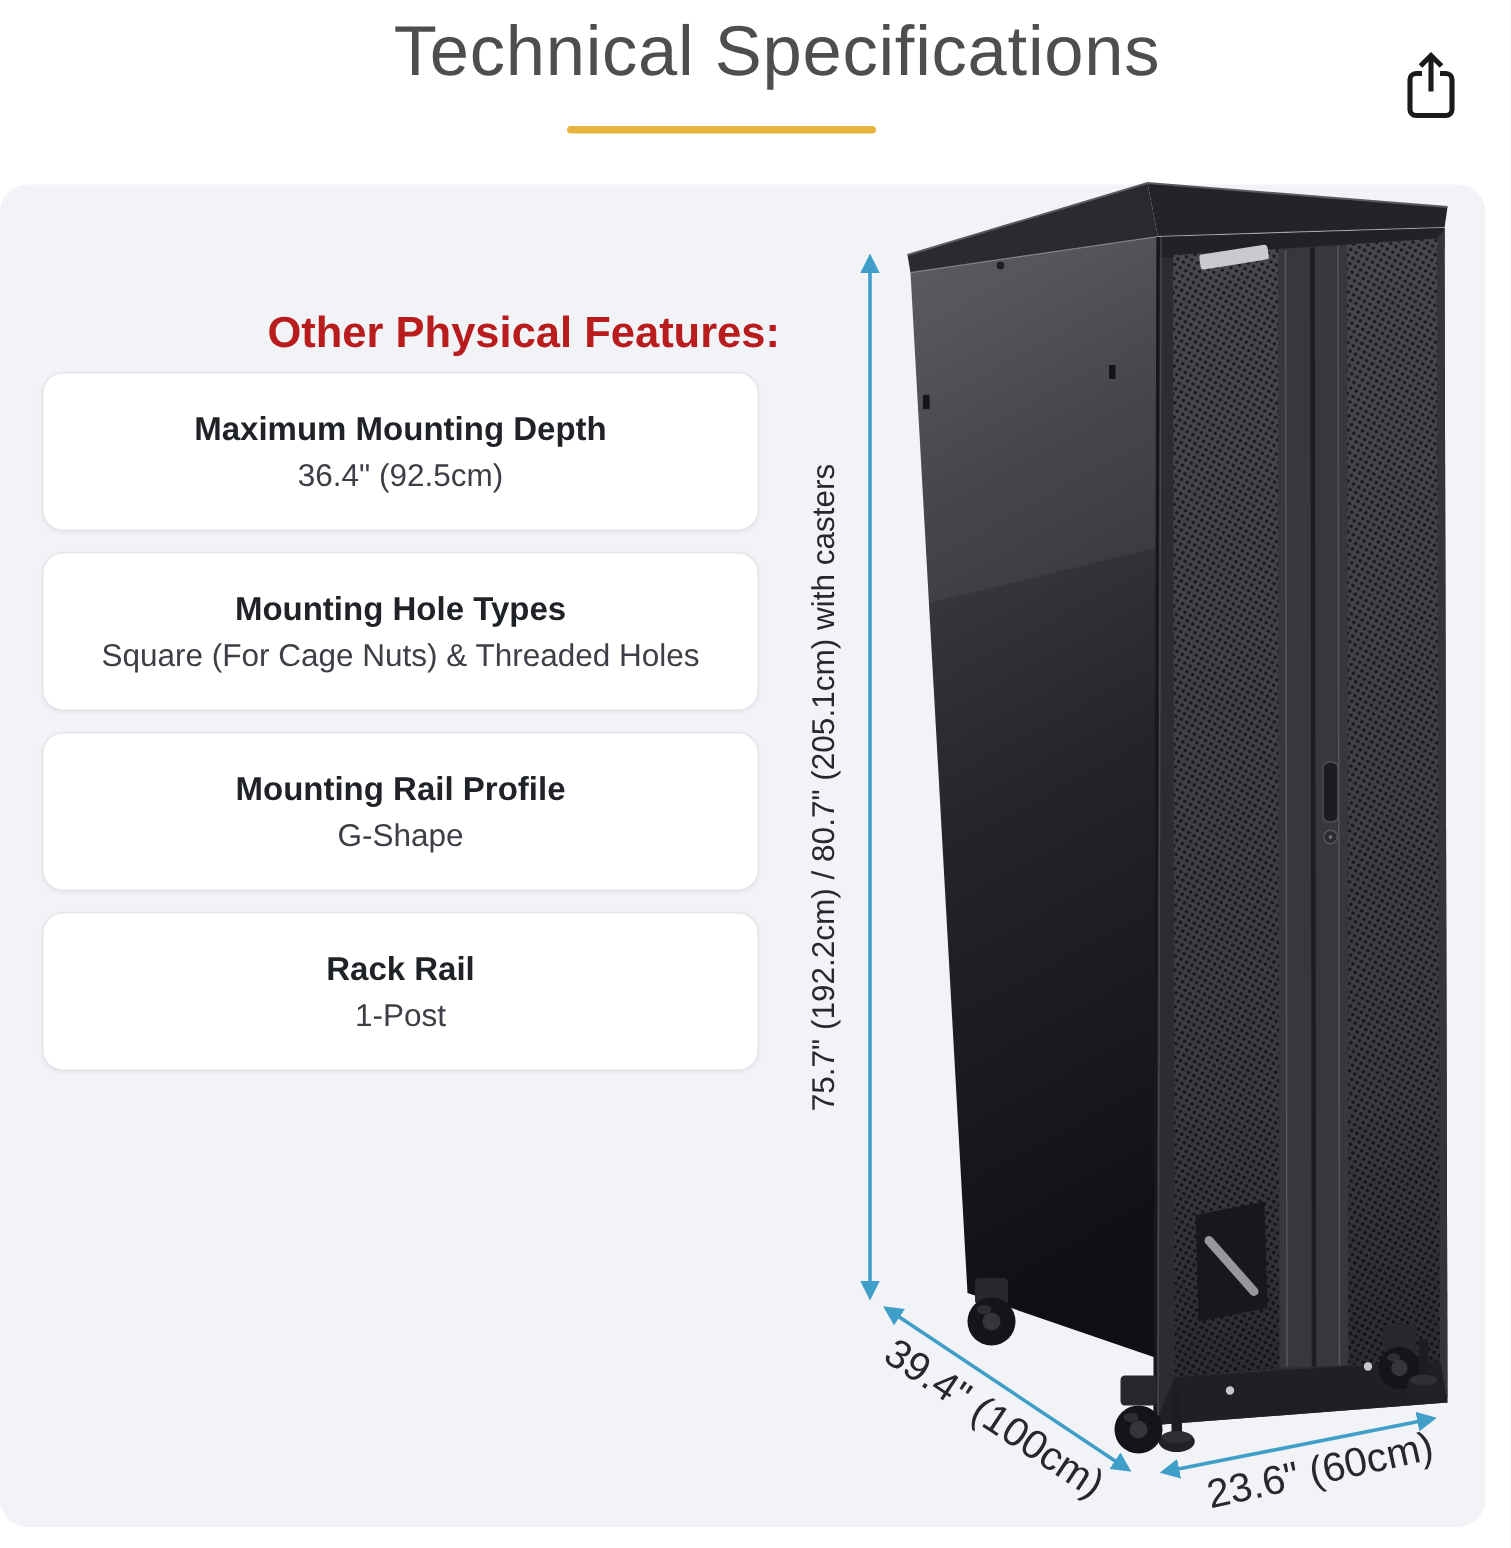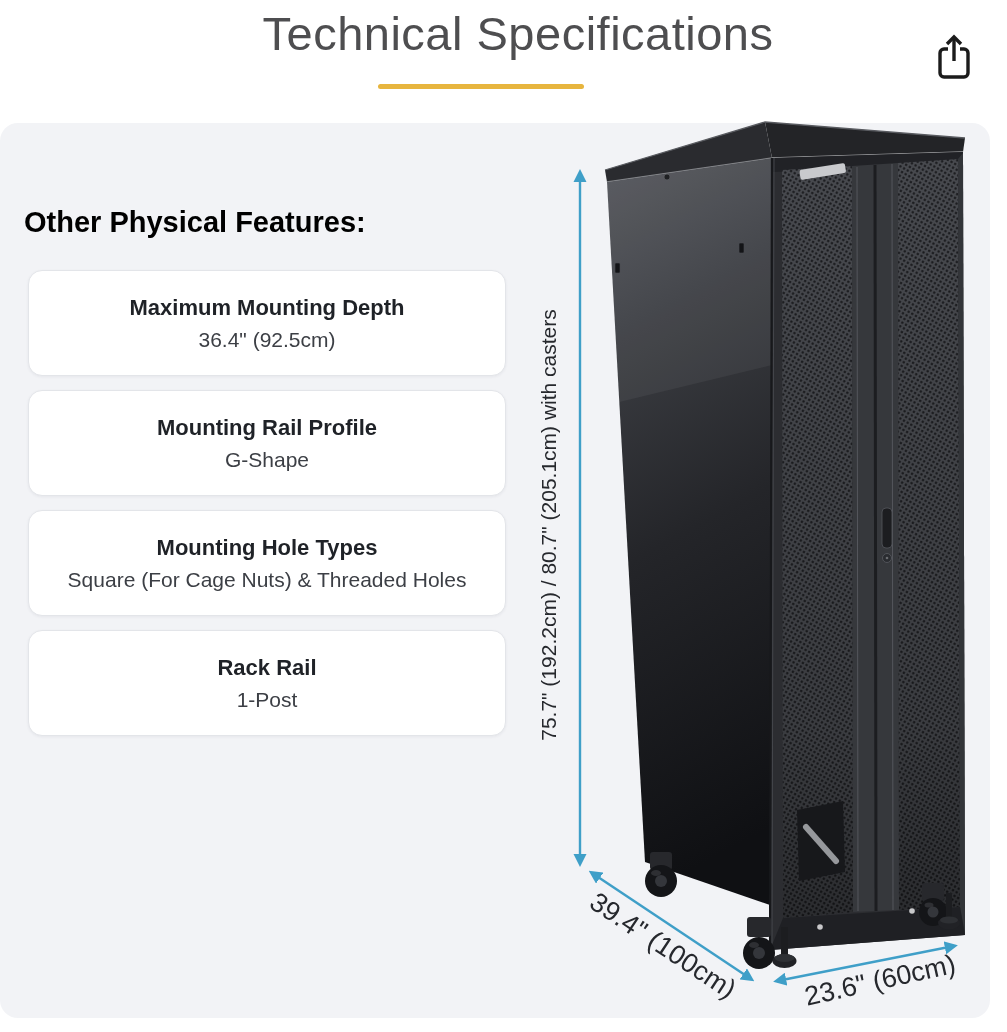--- a/index.html
+++ b/index.html
@@ -23,26 +23,26 @@
   .share-button{
     position:absolute;left:932px;top:32px;width:44px;height:54px;
     background:transparent;border:none;cursor:pointer;padding:0;
   }
   
   .panel{
     position:absolute;left:0;top:123px;width:990px;height:895px;
     background:#f2f3f6;border-radius:18px;
   }
   .features-heading{
-    position:absolute;left:24px;top:206px;width:510px;
-    text-align:left;
-    font-size:29px;font-weight:700;color:#000000;
+    position:absolute;left:10px;top:206px;width:510px;
+    text-align:right;
+    font-size:29px;font-weight:700;color:#b91c1c;
   }
   .cards{
-    position:absolute;left:28px;top:270px;width:478px;
+    position:absolute;left:28px;top:248px;width:478px;
   }
   .card{
     box-sizing:border-box;
     width:478px;height:106px;margin-bottom:14px;
     background:#ffffff;border:1px solid #e3e5e9;border-radius:14px;
     box-shadow:0 1px 3px rgba(30,35,60,.06);
     display:flex;flex-direction:column;align-items:center;justify-content:center;
     gap:7px;text-align:center;
   }
   .card-label{font-size:22px;font-weight:700;color:#1f2227;}
@@ -70,26 +70,26 @@
 <div class="panel"></div>
 
 <div class="features-heading">Other Physical Features:</div>
 
 <div class="cards">
   <div class="card">
     <div class="card-label">Maximum Mounting Depth</div>
     <div class="card-value">36.4" (92.5cm)</div>
   </div>
   <div class="card">
+    <div class="card-label">Mounting Hole Types</div>
+    <div class="card-value">Square (For Cage Nuts) &amp; Threaded Holes</div>
+  </div>
+  <div class="card">
     <div class="card-label">Mounting Rail Profile</div>
     <div class="card-value">G-Shape</div>
-  </div>
-  <div class="card">
-    <div class="card-label">Mounting Hole Types</div>
-    <div class="card-value">Square (For Cage Nuts) &amp; Threaded Holes</div>
   </div>
   <div class="card">
     <div class="card-label">Rack Rail</div>
     <div class="card-value">1-Post</div>
   </div>
 </div>
 
 <svg class="rack-svg" width="475" height="910" viewBox="0 0 475 910">
   <defs>
     <linearGradient id="sideGrad" x1="0" y1="0" x2="0.12" y2="1">

